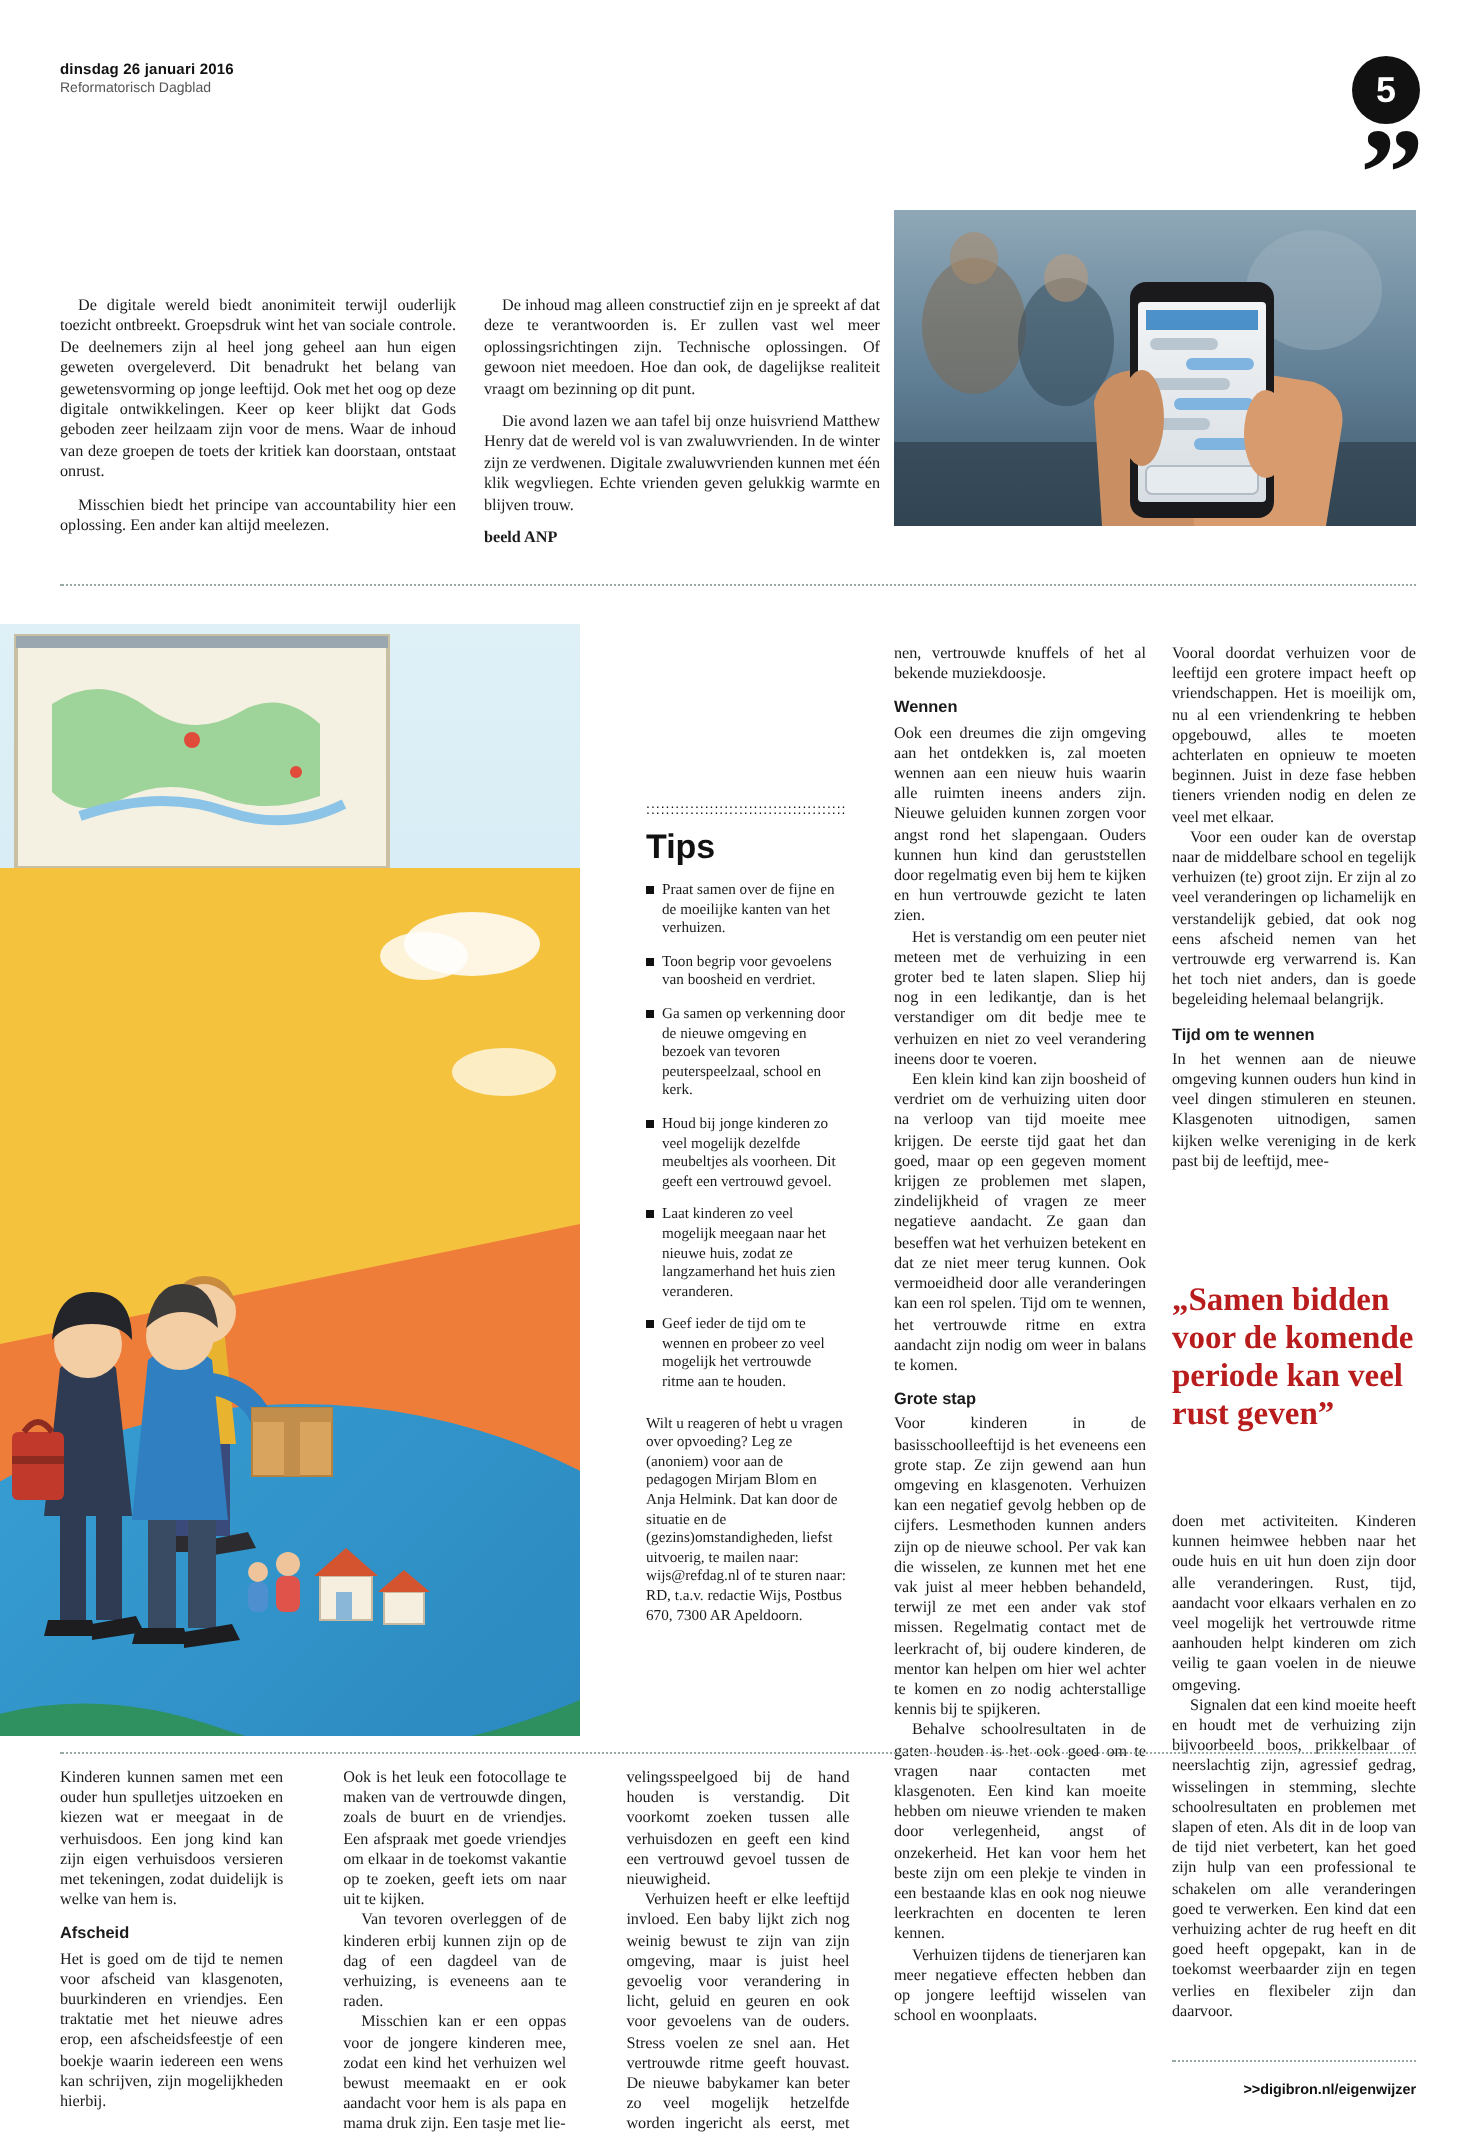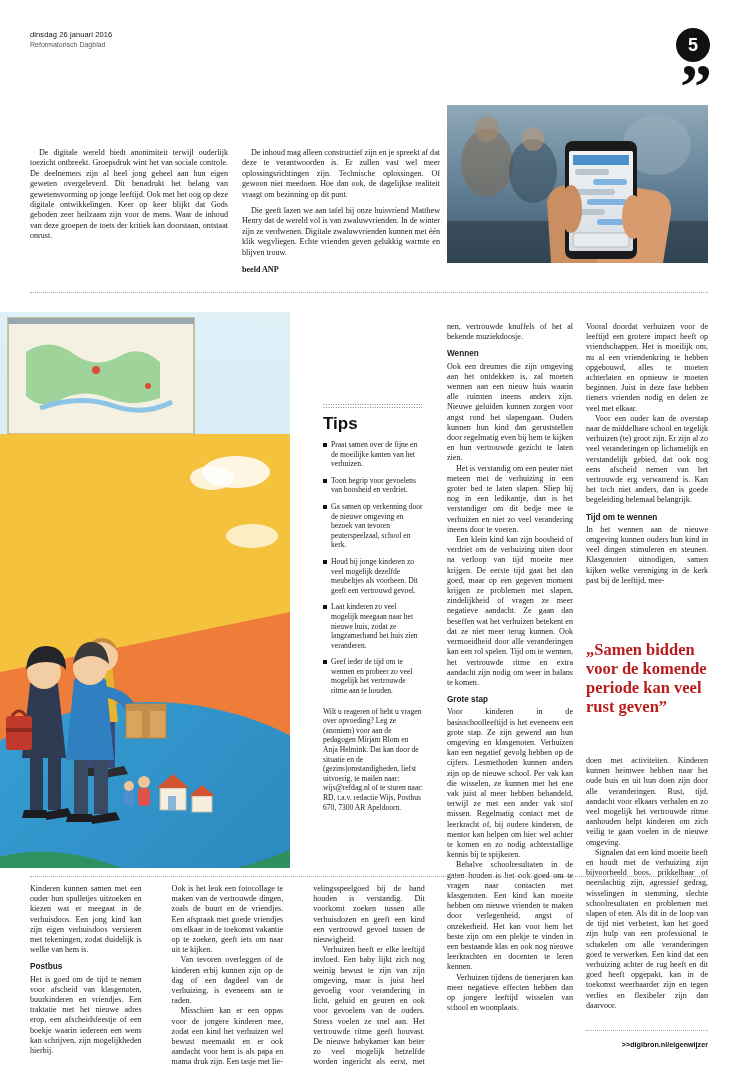--- a/index.html
+++ b/index.html
@@ -22,21 +22,21 @@
 
   
   .masthead {
     position: absolute;
     left: 30px; top: 30px;
     width: 300px;
   }
   .masthead .date {
     font-family: "Liberation Sans", sans-serif;
     font-size: 7.5px;
-    font-weight: normal;
+    font-weight: bold;
     color: #111;
     letter-spacing: 0.1px;
   }
   .masthead .paper {
     font-family: "Liberation Sans", sans-serif;
     font-size: 7px;
     color: #555;
     margin-top: 2px;
   }
 
@@ -270,24 +270,25 @@
       <rect x="126" y="128" width="56" height="14" rx="3" fill="#e6ebef" stroke="#b2bcc4"></rect>
 
       <ellipse cx="124" cy="104" rx="11" ry="24" fill="#c98f63"></ellipse>
       <ellipse cx="186" cy="112" rx="11" ry="22" fill="#d89b6d"></ellipse>
     </svg>
   </div>
 
   <div class="top-cols">
     <div class="col">
       <p class="body first">De digitale wereld biedt anonimiteit terwijl ouderlijk toezicht ontbreekt. Groepsdruk wint het van sociale controle. De deelnemers zijn al heel jong geheel aan hun eigen geweten overgeleverd. Dit benadrukt het belang van gewetensvorming op jonge leeftijd. Ook met het oog op deze digitale ontwikkelingen. Keer op keer blijkt dat Gods geboden zeer heilzaam zijn voor de mens. Waar de inhoud van deze groepen de toets der kritiek kan doorstaan, ontstaat onrust.</p>
+      <p class="body">Misschien biedt het principe van accountability hier een oplossing. Een ander kan altijd meelezen.</p>
     </div>
     <div class="col">
       <p class="body first">De inhoud mag alleen constructief zijn en je spreekt af dat deze te verantwoorden is. Er zullen vast wel meer oplossingsrichtingen zijn. Technische oplossingen. Of gewoon niet meedoen. Hoe dan ook, de dagelijkse realiteit vraagt om bezinning op dit punt.</p>
-      <p class="body">Die geeft lazen we aan tafel bij onze huisvriend Matthew Henry dat de wereld vol is van zwaluwvrienden. In de winter zijn ze verdwenen. Digitale zwaluwvrienden kunnen met één klik wegvliegen. Echte vrienden geven gelukkig warmte en blijven trouw.</p>
+      <p class="body">Die avond lazen we aan tafel bij onze huisvriend Matthew Henry dat de wereld vol is van zwaluwvrienden. In de winter zijn ze verdwenen. Digitale zwaluwvrienden kunnen met één klik wegvliegen. Echte vrienden geven gelukkig warmte en blijven trouw.</p>
       <p class="body credit" style="text-indent:0;margin-top:0;display:inline">beeld ANP</p>
     </div>
   </div>
 
   <div class="dotrule r1"></div>
 
   <div class="illus">
     <svg width="290" height="556" viewBox="0 0 290 556" xmlns="http://www.w3.org/2000/svg">
       <defs>
         <linearGradient id="sky" x1="0" y1="0" x2="0" y2="1">
@@ -418,21 +419,21 @@
   <div class="colblock" style="left:586px; top:756px; width:122px;">
     <p class="noind">doen met activiteiten. Kinderen kunnen heimwee hebben naar het oude huis en uit hun doen zijn door alle veranderingen. Rust, tijd, aandacht voor elkaars verhalen en zo veel mogelijk het vertrouwde ritme aanhouden helpt kinderen om zich veilig te gaan voelen in de nieuwe omgeving.</p>
     <p>Signalen dat een kind moeite heeft en houdt met de verhuizing zijn bijvoorbeeld boos, prikkelbaar of neerslachtig zijn, agressief gedrag, wisselingen in stemming, slechte schoolresultaten en problemen met slapen of eten. Als dit in de loop van de tijd niet verbetert, kan het goed zijn hulp van een professional te schakelen om alle veranderingen goed te verwerken. Een kind dat een verhuizing achter de rug heeft en dit goed heeft opgepakt, kan in de toekomst weerbaarder zijn en tegen verlies en flexibeler zijn dan daarvoor.</p>
   </div>
 
   <div class="dotrule r2"></div>
 
   <div class="bottom">
     <div class="bcol">
       <p class="noind">Kinderen kunnen samen met een ouder hun spulletjes uitzoeken en kiezen wat er meegaat in de verhuisdoos. Een jong kind kan zijn eigen verhuisdoos versieren met tekeningen, zodat duidelijk is welke van hem is.</p>
-      <h3>Postbus</h3>
+      <h3>Afscheid</h3>
       <p class="noind">Het is goed om de tijd te nemen voor afscheid van klasgenoten, buurkinderen en vriendjes. Een traktatie met het nieuwe adres erop, een afscheidsfeestje of een boekje waarin iedereen een wens kan schrijven, zijn mogelijkheden hierbij.</p>
     </div>
     <div class="bcol">
       <p class="noind">Ook is het leuk een fotocollage te maken van de vertrouwde dingen, zoals de buurt en de vriendjes. Een afspraak met goede vriendjes om elkaar in de toekomst vakantie op te zoeken, geeft iets om naar uit te kijken.</p>
       <p>Van tevoren overleggen of de kinderen erbij kunnen zijn op de dag of een dagdeel van de verhuizing, is eveneens aan te raden.</p>
       <p>Misschien kan er een oppas voor de jongere kinderen mee, zodat een kind het verhuizen wel bewust meemaakt en er ook aandacht voor hem is als papa en mama druk zijn. Een tasje met lie-</p>
     </div>
     <div class="bcol">
       <p class="noind">velingsspeelgoed bij de hand houden is verstandig. Dit voorkomt zoeken tussen alle verhuisdozen en geeft een kind een vertrouwd gevoel tussen de nieuwigheid.</p>
       <p>Verhuizen heeft er elke leeftijd invloed. Een baby lijkt zich nog weinig bewust te zijn van zijn omgeving, maar is juist heel gevoelig voor verandering in licht, geluid en geuren en ook voor gevoelens van de ouders. Stress voelen ze snel aan. Het vertrouwde ritme geeft houvast. De nieuwe babykamer kan beter zo veel mogelijk hetzelfde worden ingericht als eerst, met even donkere gordij-</p>

